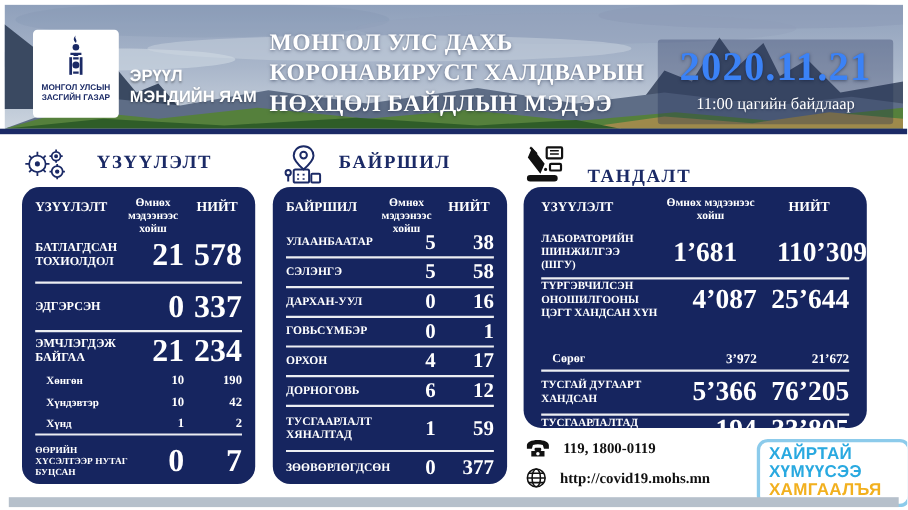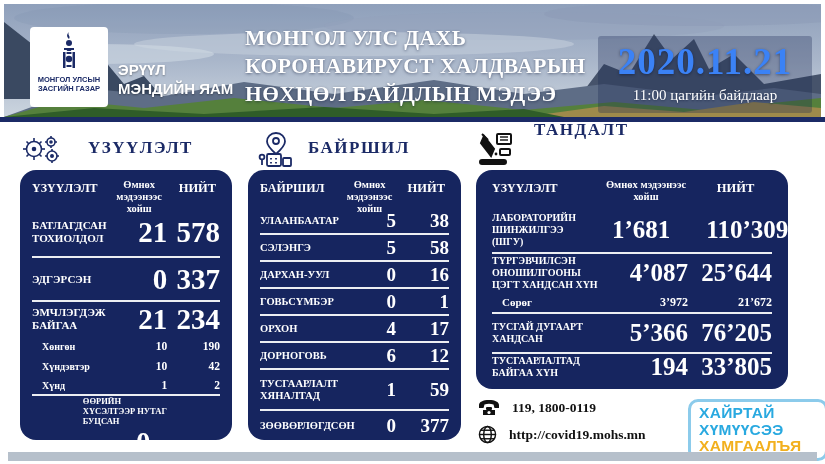--- a/index.html
+++ b/index.html
@@ -49,39 +49,39 @@
 
   
   .p1{left:20px;top:170px;width:212px;height:270px;}
   .p1 .thead{height:38px;}
   .p1 .th-label{width:38%;}  .p1 .th-delta{width:38%;} .p1 .th-total{width:24%;}
   .p1 .cl{width:46%;font-size:11px;line-height:13px;}
   .p1 .cd{width:26%;} .p1 .ct{width:28%;}
   .p1 .num{font-size:29px;}
   .p1 .r1{height:50px;} .p1 .r2{height:44px;} .p1 .r3{height:34px;}
   .p1 .sub{height:20px;} .p1 .sub .cl{font-size:10px;} .p1 .sub .cd,.p1 .sub .ct{font-size:11.5px;}
-  .p1 .r4{height:46px;flex-direction:column;} .p1 .r4 .cl{font-size:8.5px;line-height:10px;}
+  .p1 .r4{height:46px;} .p1 .r4 .cl{font-size:8.5px;line-height:10px;}
 
   
   .p2{left:248px;top:170px;width:213px;height:270px;}
   .p2 .thead{height:38px;}
   .p2 .th-label{width:40%;} .p2 .th-delta{width:36%;} .p2 .th-total{width:24%;}
   .p2 .cl{width:48%;font-size:10.5px;line-height:12px;}
   .p2 .cd{width:24%;} .p2 .ct{width:28%;}
   .p2 .num{font-size:19px;}
   .p2 .rr{height:27px;} .p2 .rt{height:41px;} .p2 .rz{height:29px;}
 
   
   .p3{left:476px;top:170px;width:312px;height:219px;padding:0 16px;}
   .p3 .thead{height:38px;}
   .p3 .th-label{width:36%;} .p3 .th-delta{width:38%;} .p3 .th-total{width:26%;}
   .p3 .cl{width:42%;font-size:10px;line-height:12px;}
   .p3 .cd{width:28%;} .p3 .ct{width:30%;}
   .p3 .num{font-size:25px;}
-  .p3 .r1{height:46px;gap:36px;} .p3 .r2{height:38px;} .p3 .sub{height:22px;}
+  .p3 .r1{height:46px;gap:36px;} .p3 .r2{height:38px;} .p3 .sub{height:22px;margin-top:24px;}
   .p3 .sub .cl{font-size:11px;} .p3 .sub .cd,.p3 .sub .ct{font-size:12px;}
   .p3 .r3{height:40px;} .p3 .r4{height:26px;}
 
   
   .contact{position:absolute;left:478px;display:flex;align-items:center;color:#111111;}
   .contact .txt{font-weight:bold;font-size:13.5px;margin-left:12px;color:#111111;}
   .badge{position:absolute;left:688px;top:399px;width:118px;height:52px;background:#ffffff;
          border:3px solid #8ccbeb;border-radius:10px;
          display:flex;flex-direction:column;justify-content:center;padding:2px 8px;
          font-family:"Liberation Sans",sans-serif;font-weight:bold;font-size:15.5px;line-height:16.5px;
@@ -212,21 +212,21 @@
       <path d="M14 6 L24 19 L21 26 L11 13 Z" fill="#111111"></path>
       <line x1="12" y1="4" x2="18" y2="10"></line>
       <rect x="27" y="4" width="14" height="10" rx="1"></rect>
       <line x1="30" y1="7" x2="38" y2="7" stroke-width="1.4"></line>
       <line x1="30" y1="10" x2="38" y2="10" stroke-width="1.4"></line>
       <rect x="30" y="19" width="10" height="6" rx="1"></rect>
       <circle cx="26" cy="24" r="1.4" fill="#111111" stroke="none"></circle>
       <rect x="10" y="30" width="26" height="4" rx="2" fill="#111111"></rect>
     </g>
   </svg>
-  <div class="sec-title" style="left:534px;top:120px;">ТАНДАЛТ</div>
+  <div class="sec-title" style="left:534px;top:150px;">ТАНДАЛТ</div>
 
   <div class="panel p1">
     <div class="thead">
       <div class="th th-label">ҮЗҮҮЛЭЛТ</div>
       <div class="th th-delta">Өмнөх мэдээнээс хойш</div>
       <div class="th th-total">НИЙТ</div>
     </div>
     <div class="row r1 sep">
       <div class="cl">БАТЛАГДСАН ТОХИОЛДОЛ</div>
       <div class="cd num">21</div>

